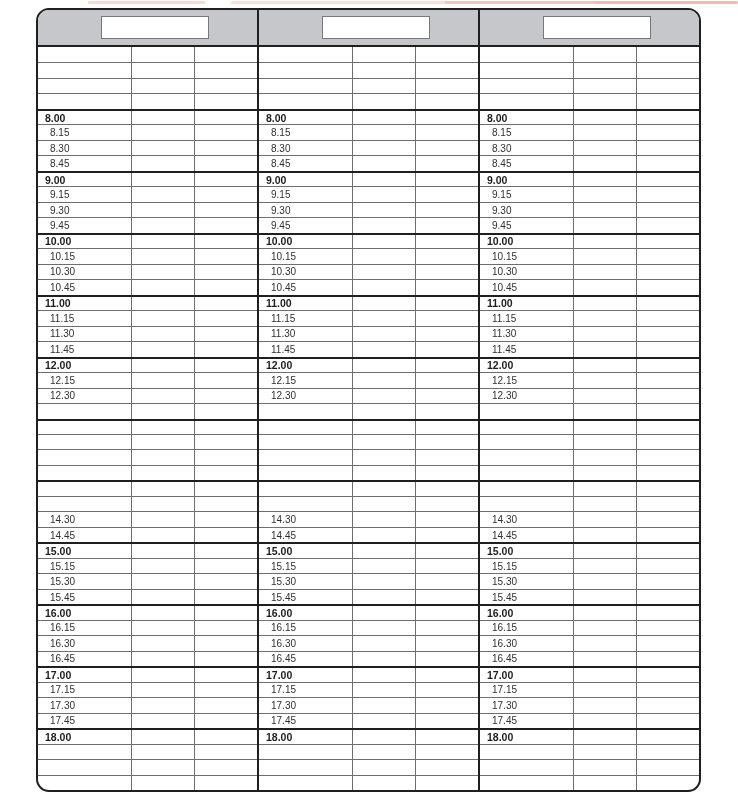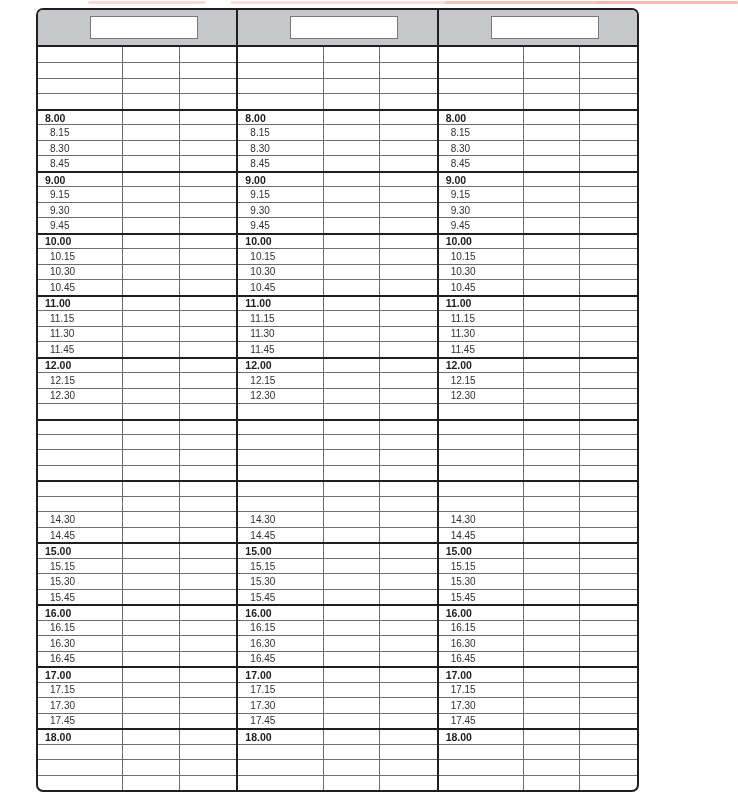--- a/index.html
+++ b/index.html
@@ -15,22 +15,22 @@
   .stage{position:relative;width:738px;height:800px;background:#fff;}
 
   
   .scan-artifact{position:absolute;left:88px;top:1px;width:650px;height:3px;
     background:linear-gradient(90deg,
       rgba(233,150,138,.35) 0 18%, rgba(233,150,138,0) 18% 22%,
       rgba(233,150,138,.3) 22% 55%, rgba(233,150,138,.55) 55% 78%,
       rgba(236,140,128,.6) 78% 100%);
     border-radius:2px;}
 
-  .card{position:absolute;left:36px;top:8px;width:603px;height:784px;
-    background:#fff;border:2px solid var(--strong-line);border-radius:7px;
+  .card{position:absolute;left:36px;top:8px;width:665px;height:784px;
+    background:#fff;border:2px solid var(--strong-line);border-radius:13px;
     display:flex;flex-direction:column;overflow:hidden;}
 
   
   .card-header{flex:0 0 37px;background:var(--gray-header);
     border-bottom:2px solid var(--strong-line);display:flex;}
   .header-cell{flex:1 1 0;display:flex;align-items:center;justify-content:center;
     border-right:2px solid var(--strong-line);}
   .header-cell:last-child{border-right:none;}
   .name-box{width:108px;height:23px;background:#fff;
     border:1px solid var(--box-border);transform:translateX(7px);

